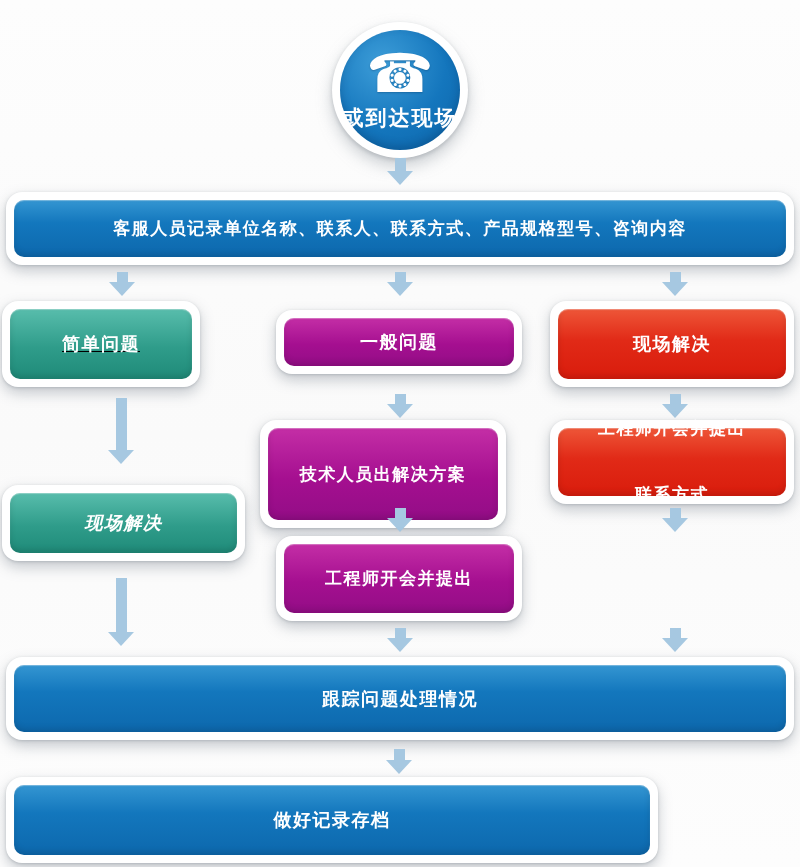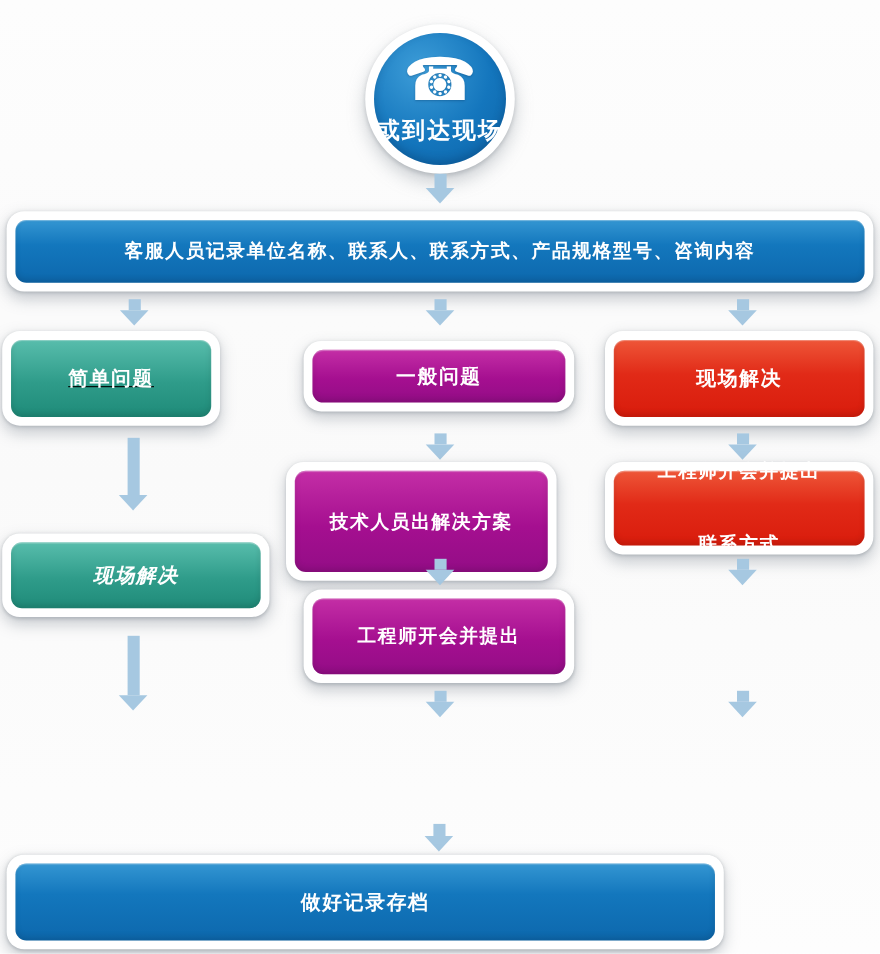--- a/index.html
+++ b/index.html
@@ -162,20 +162,23 @@
 
   <div class="arrow" style="left:387px; top:628px;">
     <div class="shaft" style="height:10px;"></div>
     <div class="head"></div>
   </div>
   <div class="arrow" style="left:662px; top:628px;">
     <div class="shaft" style="height:10px;"></div>
     <div class="head"></div>
   </div>
 
+  <div class="whitebox" style="left:6px; top:657px; width:788px; height:83px;">
+    <div class="fill blue-fill t18">跟踪问题处理情况</div>
+  </div>
 
   <div class="arrow" style="left:386px; top:749px;">
     <div class="shaft" style="height:11px;"></div>
     <div class="head"></div>
   </div>
 
   <div class="whitebox" style="left:6px; top:777px; width:652px; height:86px;">
     <div class="fill blue-fill t18">做好记录存档</div>
   </div>
 

